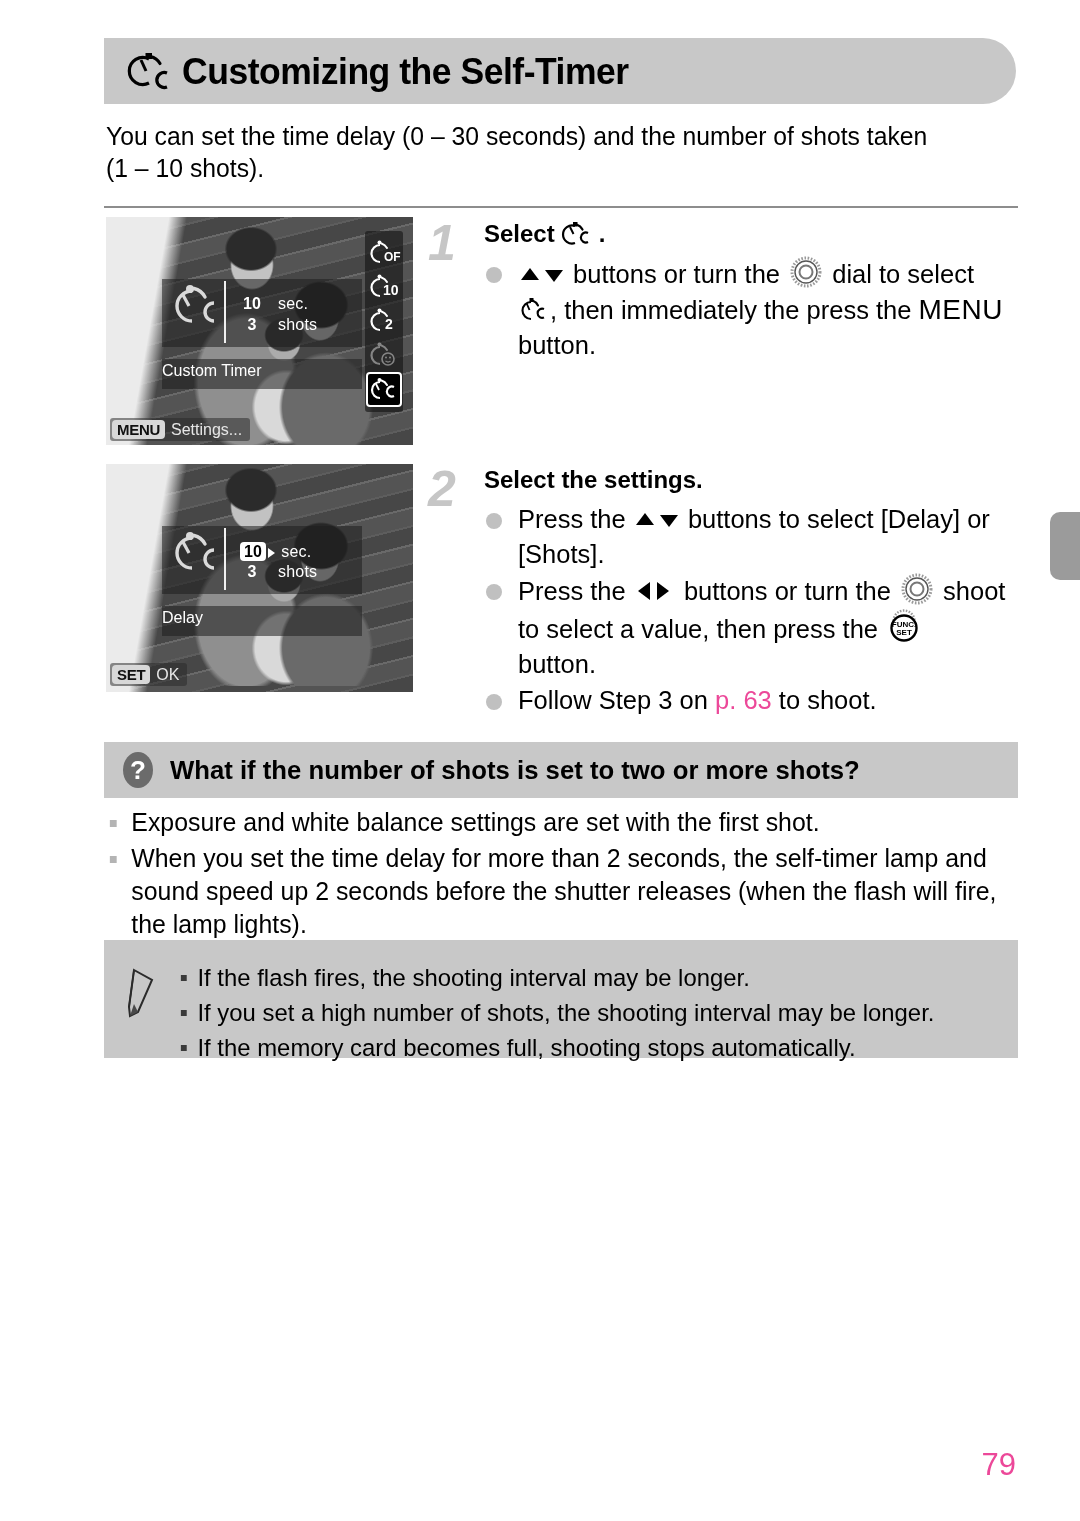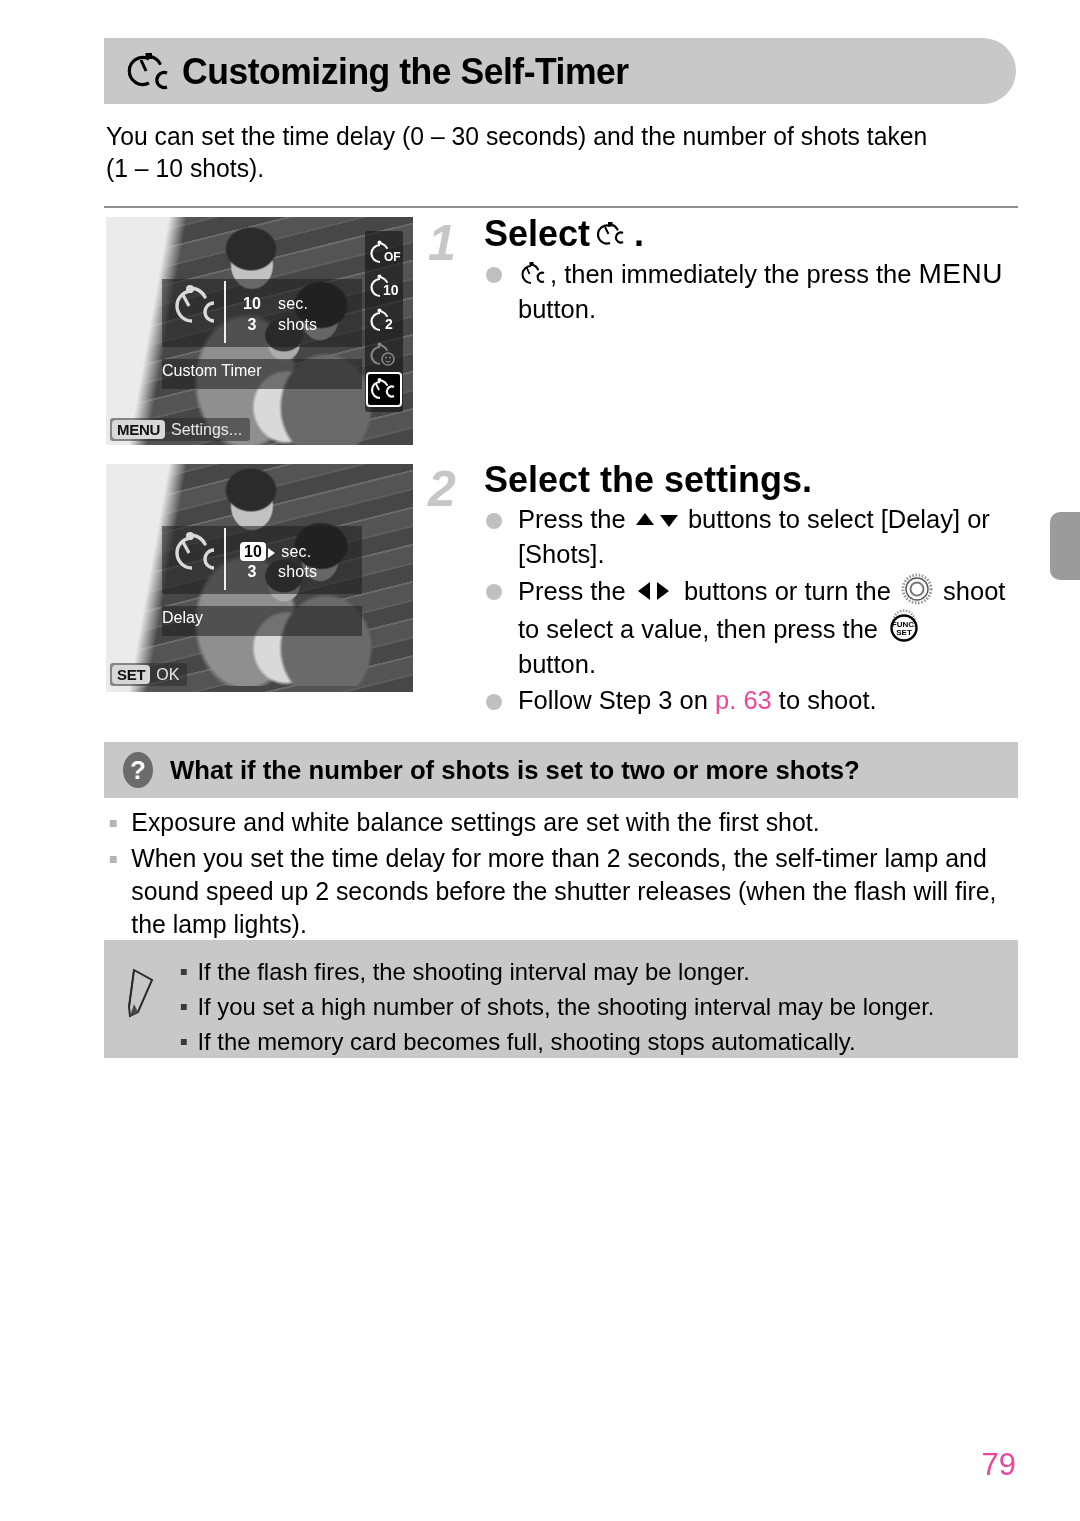--- a/index.html
+++ b/index.html
@@ -266,21 +266,21 @@
     left: 0;
     top: 2px;
     font-size: 50px;
     font-weight: bold;
     font-style: italic;
     color: #c6c6c6;
     line-height: 1;
   }
   .step-head {
     margin-left: 56px;
-    font-size: 36px;
+    font-size: 24px;
     font-weight: bold;
     line-height: 36px;
     display: flex;
     align-items: center;
     gap: 5px;
     white-space: nowrap;
   }
   .step-body { margin-left: 56px; margin-top: 4px; }
 
   .bullet-item {
@@ -373,21 +373,21 @@
   .pencil-icon {
     position: absolute;
     left: 22px;
     top: 26px;
     width: 36px;
     height: 58px;
   }
   .note-list {
     position: absolute;
     left: 72px;
-    top: 14px;
+    top: 20px;
     width: 830px;
   }
   .note-item {
     position: relative;
     padding-left: 22px;
     font-size: 24.5px;
     line-height: 35px;
     transform: scaleX(0.975);
     transform-origin: left top;
   }
@@ -543,20 +543,30 @@
       <path d="M15 7 A9 9 0 1 0 15 24" fill="none" stroke="#000" stroke-width="2.2"></path>
       <path d="M16.5 5.5 A10.5 10.5 0 0 1 22.5 10.5" fill="none" stroke="#000" stroke-width="2.2" stroke-linecap="round"></path>
       <rect x="13" y="3" width="4.5" height="4.5" fill="#000"></rect>
       <line x1="10" y1="8" x2="13.5" y2="15" stroke="#000" stroke-width="2"></line>
       <path d="M28 14 A5 5 0 1 0 28 23" fill="none" stroke="#000" stroke-width="2.2"></path>
     </svg>
     <span>.</span>
   </div>
   <div class="step-body">
     <div class="bullet-item">
+      <span class="line">
+        <svg class="ig ig-sm" width="48" height="22" viewBox="0 0 48 22">
+            <polygon points="12,4 21,16 3,16" fill="#000"></polygon>
+            <polygon points="27,6 45,6 36,18" fill="#000"></polygon>
+          </svg><span> buttons or turn the </span><svg class="ig" width="38" height="32" viewBox="0 0 38 32">
+            <circle cx="19" cy="16" r="14" fill="none" stroke="#9a9a9a" stroke-width="3" stroke-dasharray="1.6 1.6"></circle>
+            <circle cx="19" cy="16" r="11" fill="none" stroke="#555" stroke-width="1.4"></circle>
+            <circle cx="19" cy="16" r="6.5" fill="none" stroke="#777" stroke-width="2"></circle>
+          </svg><span> dial to select</span>
+      </span>
       <span class="line">
         <svg class="ig" width="32" height="28" viewBox="0 0 32 28">
             <path d="M13 6 A8.5 8.5 0 1 0 13 23" fill="none" stroke="#000" stroke-width="2.1"></path>
             <path d="M14.5 4.5 A10 10 0 0 1 20 9.5" fill="none" stroke="#000" stroke-width="2.1" stroke-linecap="round"></path>
             <rect x="11.5" y="2" width="4" height="4" fill="#000"></rect>
             <line x1="8.5" y1="7" x2="11.5" y2="14" stroke="#000" stroke-width="1.9"></line>
             <path d="M26 13 A4.6 4.6 0 1 0 26 21.5" fill="none" stroke="#000" stroke-width="2.1"></path>
           </svg><span>, then immediately the press the </span><span class="menu-word">MENU</span>
       </span>
       <span class="line">button.</span>

